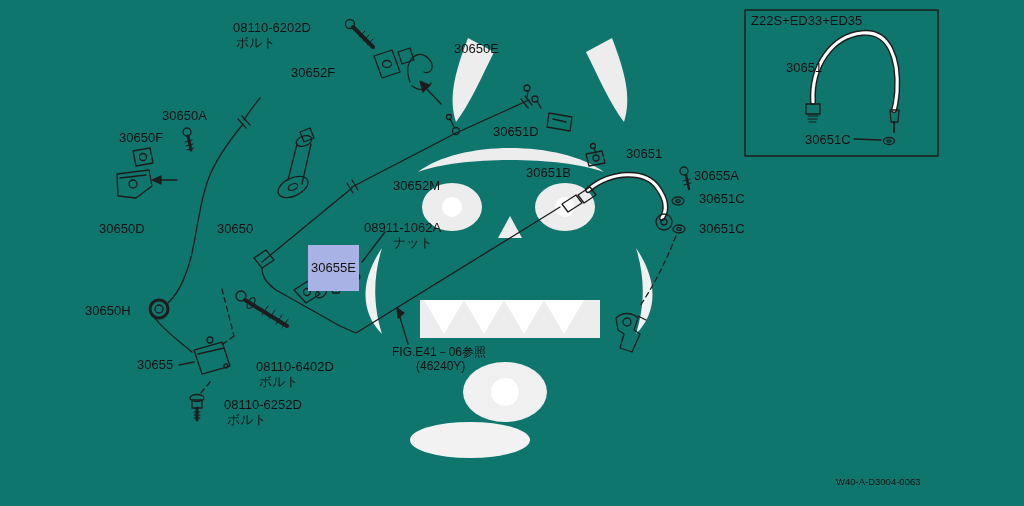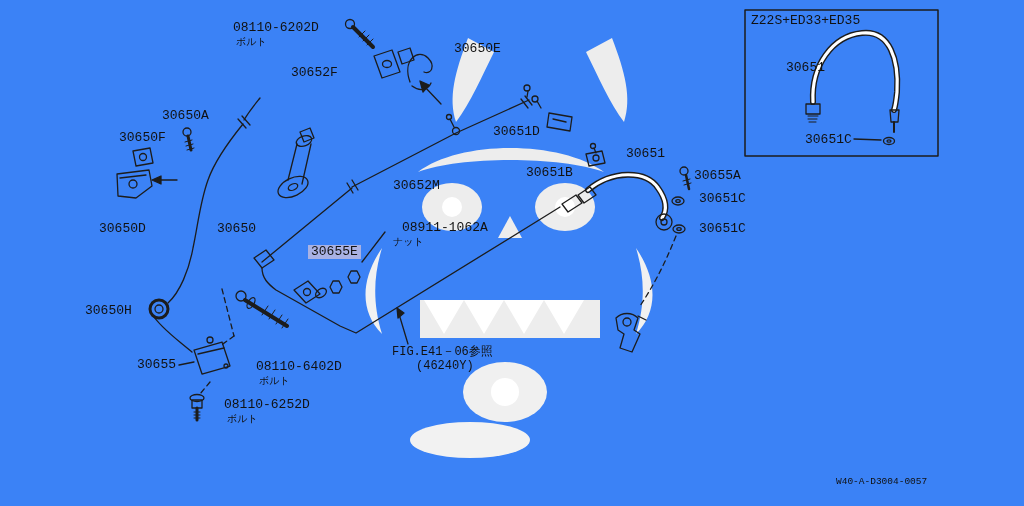--- a/index.html
+++ b/index.html
@@ -1,22 +1,22 @@
 <!DOCTYPE html>
 <html style="--hl: #a9b2e4;"><head>
 <meta charset="utf-8">
 <style>
   html,body{margin:0;padding:0;background:#ffffff;}
-  #stage{position:relative;width:1024px;height:506px;background:#3b82f6;overflow:hidden;
-         font-family:Liberation Mono, monospace;color:#111;}
+  #stage{position:relative;width:1024px;height:506px;background:#0f766e;overflow:hidden;
+         font-family:Liberation Sans, sans-serif;color:#111;}
   svg{position:absolute;left:0;top:0;}
   .lbl{position:absolute;font-size:13px;line-height:14px;white-space:nowrap;letter-spacing:0px;color:#111;}
-  .sub{position:absolute;font-size:10px;line-height:10px;white-space:nowrap;color:#111;}
+  .sub{position:absolute;font-size:13px;line-height:10px;white-space:nowrap;color:#111;}
   .sub2{position:absolute;font-size:12px;line-height:13px;white-space:nowrap;color:#111;margin-left:18px;}
-  .hl{background:var(--hl,#a9b2e4);padding:0 3px;}
+  .hl{background:var(--hl,#a9b2e4);padding:16px 3px;}
 </style>
 </head>
 <body>
 
 <div id="stage">
 
   <svg width="1024" height="506" viewBox="0 0 1024 506">
 
     <g fill="#ededed" stroke="none">
       <path d="M468,38 C455,72 448,98 456,122 C470,104 482,76 494,52 Z"></path>
@@ -212,21 +212,21 @@
   <div class="lbl" style="left:454px;top:42px">30650E</div>
   <div class="lbl" style="left:493px;top:125px">30651D</div>
   <div class="lbl" style="left:393px;top:179px">30652M</div>
   <div class="lbl" style="left:162px;top:109px">30650A</div>
   <div class="lbl" style="left:119px;top:131px">30650F</div>
   <div class="lbl" style="left:99px;top:222px">30650D</div>
   <div class="lbl" style="left:217px;top:222px">30650</div>
 
   <div class="lbl hl" style="left:308px;top:245px">30655E</div>
 
-  <div class="lbl" style="left:402px;top:221px">08911-1062A</div>
+  <div class="lbl" style="left:364px;top:221px">08911-1062A</div>
   <div class="sub" style="left:393px;top:238px">ナット</div>
 
   <div class="lbl" style="left:526px;top:166px">30651B</div>
   <div class="lbl" style="left:626px;top:147px">30651</div>
   <div class="lbl" style="left:694px;top:169px">30655A</div>
   <div class="lbl" style="left:699px;top:192px">30651C</div>
   <div class="lbl" style="left:699px;top:222px">30651C</div>
 
   <div class="lbl" style="left:85px;top:304px">30650H</div>
   <div class="lbl" style="left:137px;top:358px">30655</div>
@@ -237,15 +237,15 @@
   <div class="sub2" style="left:374px;top:346px">FIG.E41－06参照</div>
   <div class="sub2" style="left:398px;top:360px">(46240Y)</div>
 
   <div class="lbl" style="left:224px;top:398px">08110-6252D</div>
   <div class="sub" style="left:227px;top:415px">ボルト</div>
 
   <div class="lbl" style="left:751px;top:14px">Z22S+ED33+ED35</div>
   <div class="lbl" style="left:786px;top:61px">30651</div>
   <div class="lbl" style="left:805px;top:133px">30651C</div>
 
-  <div class="sub" style="left:836px;top:477px;font-size:9.5px">W40-A-D3004-0057</div>
+  <div class="sub" style="left:836px;top:477px;font-size:9.5px">W40-A-D3004-0063</div>
 
 </div>
 
 </body></html>

